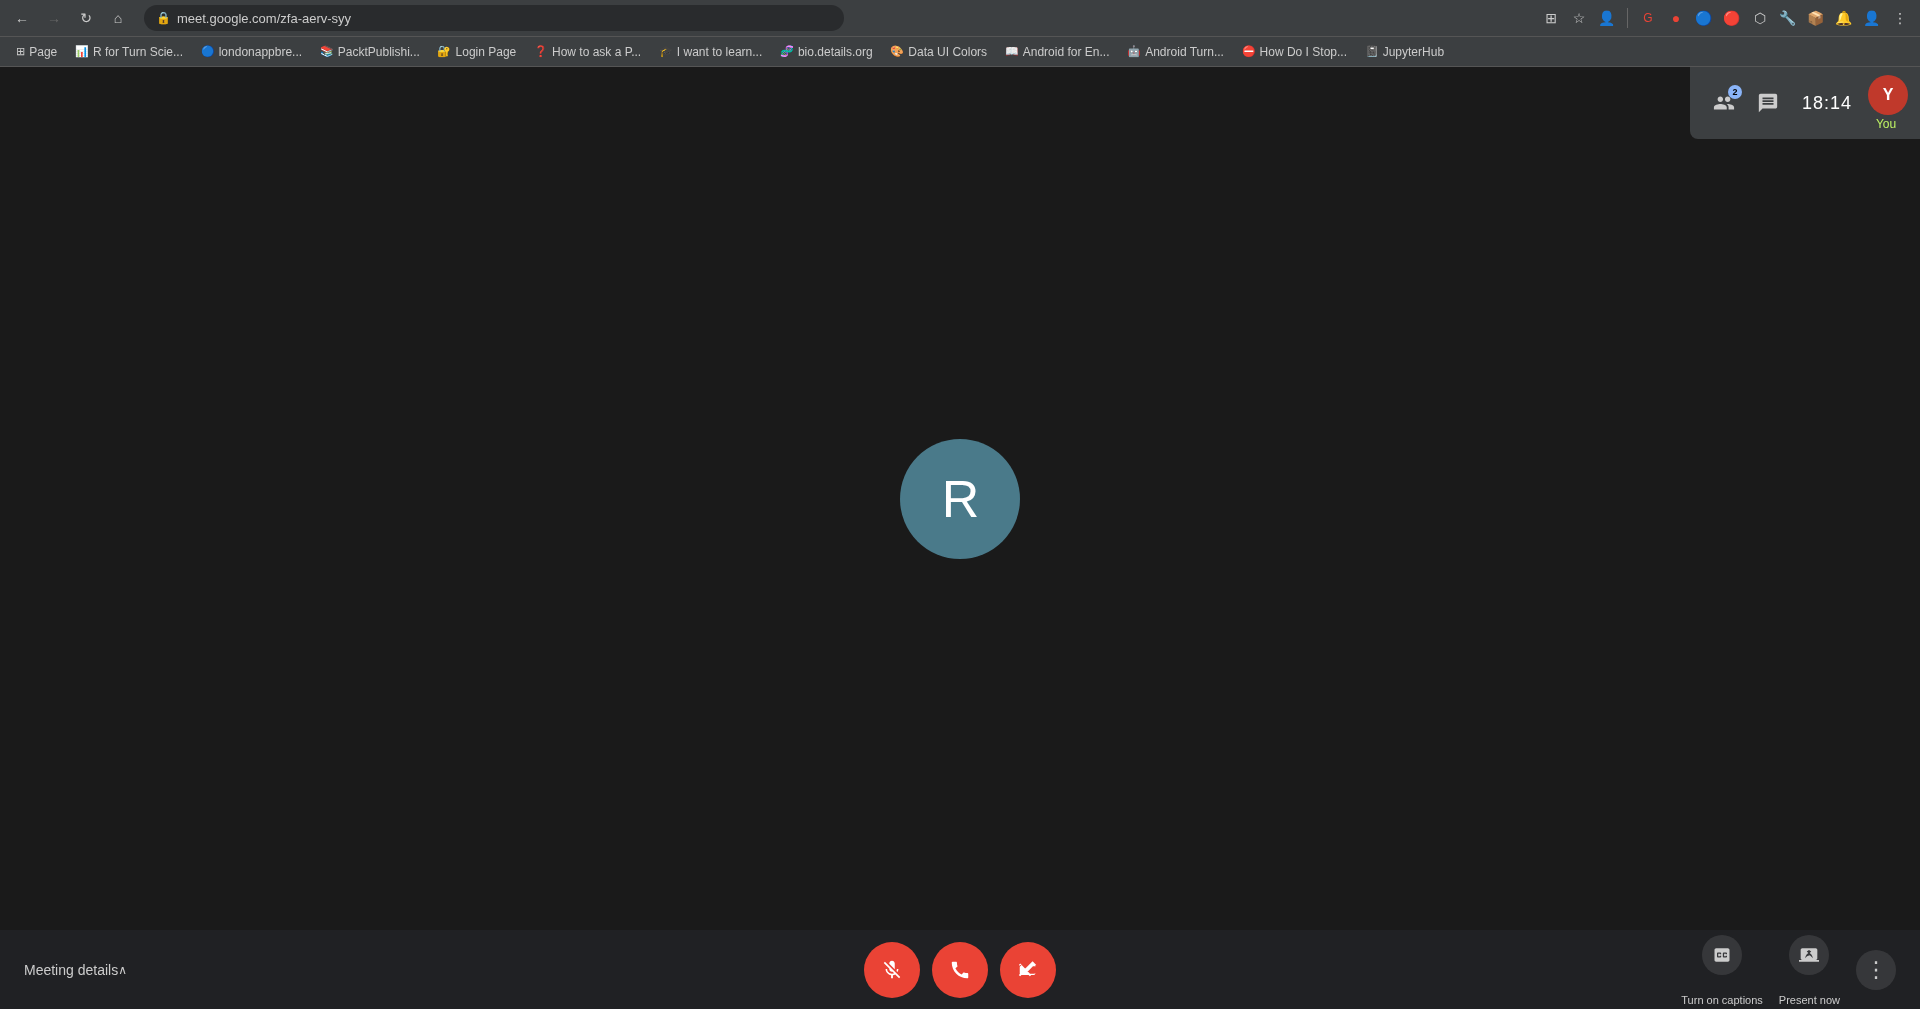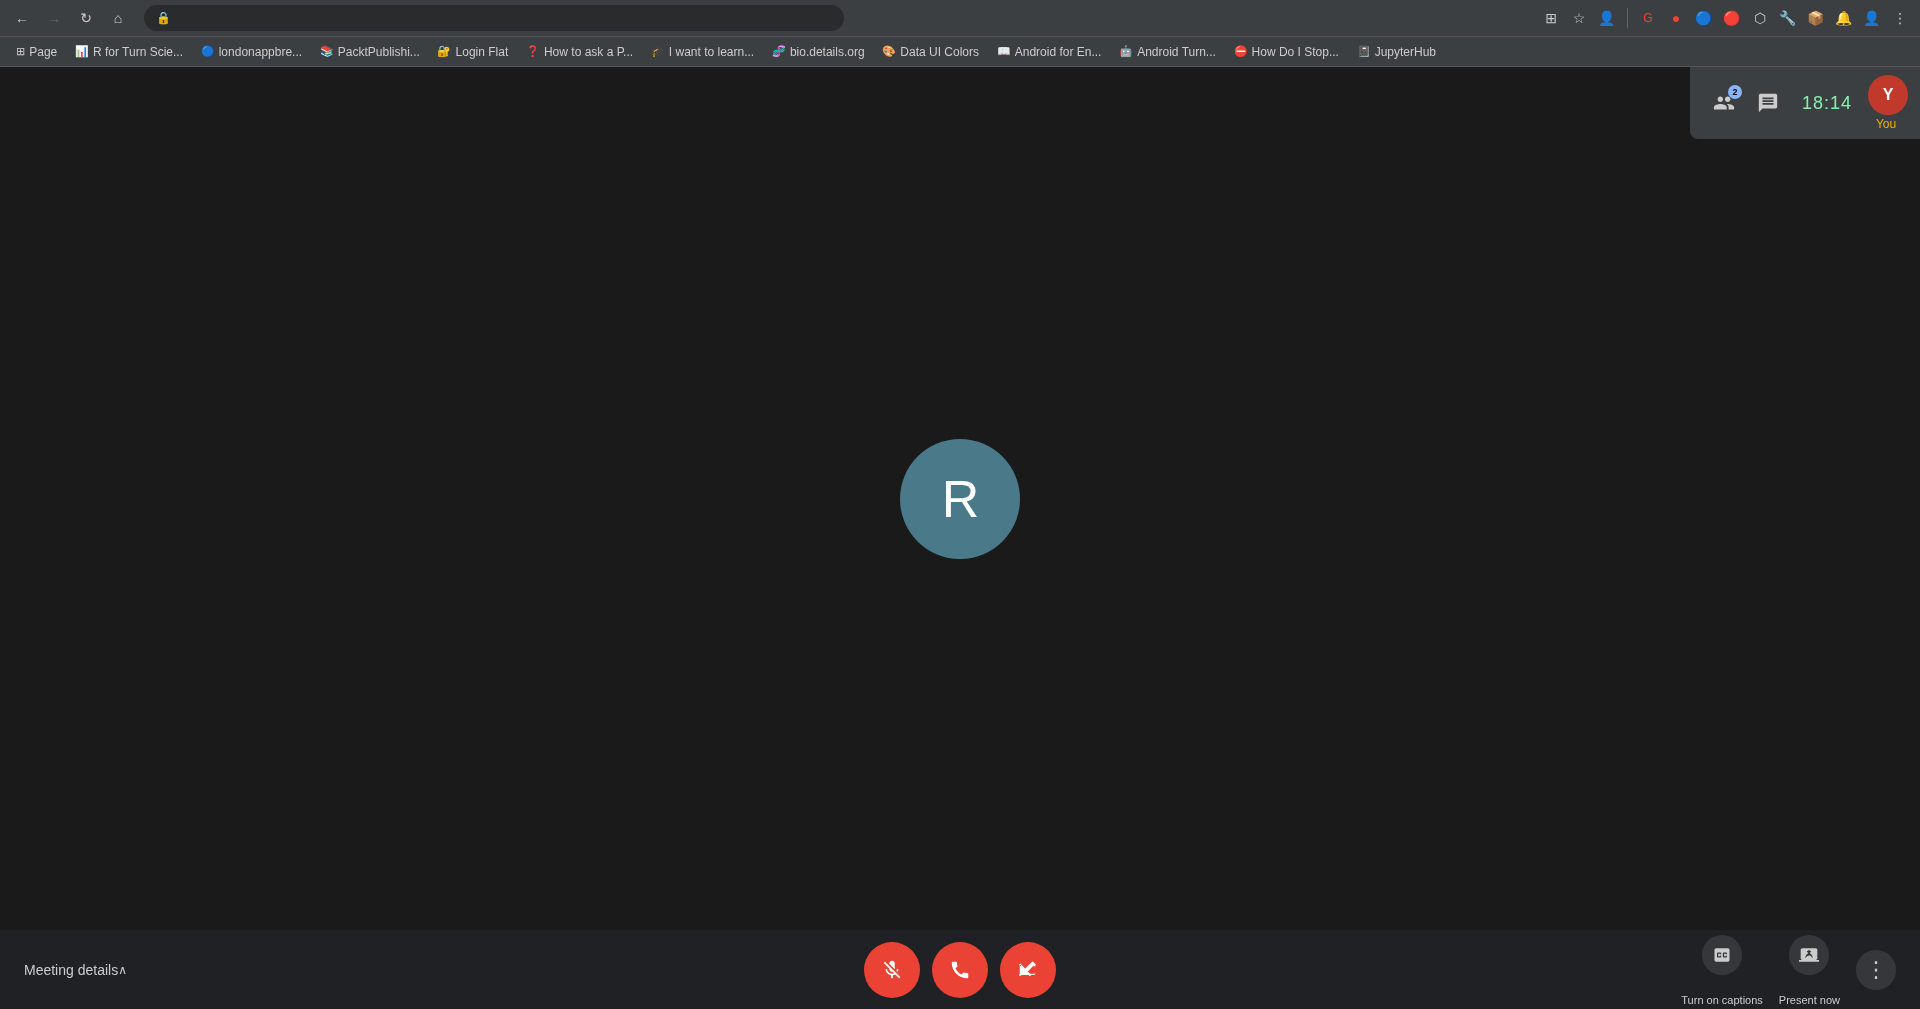--- a/index.html
+++ b/index.html
@@ -138,39 +138,39 @@
       background: #8ab4f8;
       color: #000;
       font-size: 9px;
       font-weight: bold;
       border-radius: 50%;
       width: 14px; height: 14px;
       display: flex; align-items: center; justify-content: center;
     }
 
     .timer {
-      color: #86efac;
+      color: #ffffff;
       font-size: 18px;
       font-weight: 400;
       padding: 0 12px;
       letter-spacing: 1px;
     }
 
     .user-avatar-small {
       width: 40px; height: 40px;
       background: #c0392b;
       border-radius: 50%;
       display: flex; align-items: center; justify-content: center;
       color: #fff; font-size: 16px; font-weight: bold;
       cursor: pointer;
       margin-left: 4px;
     }
 
     .user-label {
-      color: #eab308;
+      color: #bef264;
       font-size: 12px;
       text-align: right;
       margin-top: 2px;
     }
 
     .user-area {
       display: flex;
       flex-direction: column;
       align-items: center;
     }
@@ -284,20 +284,21 @@
 <div class="browser-chrome">
 
   <div class="browser-toolbar">
     <button class="nav-btn">←</button>
     <button class="nav-btn disabled">→</button>
     <button class="nav-btn">↻</button>
     <button class="nav-btn">⌂</button>
 
     <div class="address-bar">
       <span class="lock-icon">🔒</span>
+      <span class="url-text">meet.google.com/zfa-aerv-syy</span>
     </div>
 
     <div class="toolbar-icons">
       <button class="toolbar-icon-btn">⊞</button>
       <button class="toolbar-icon-btn">☆</button>
       <button class="toolbar-icon-btn">👤</button>
       <div class="toolbar-divider"></div>
       <button class="toolbar-icon-btn" style="font-size:12px; color:#ea4335;">G</button>
       <button class="toolbar-icon-btn" style="color:#ea4335;">●</button>
       <button class="toolbar-icon-btn">🔵</button>
@@ -323,21 +324,21 @@
     <div class="bookmark-item">
       <span class="bookmark-icon">🔵</span>
       <span>londonappbre...</span>
     </div>
     <div class="bookmark-item">
       <span class="bookmark-icon">📚</span>
       <span>PacktPublishi...</span>
     </div>
     <div class="bookmark-item">
       <span class="bookmark-icon">🔐</span>
-      <span>Login Flat</span>
+      <span>Login Page</span>
     </div>
     <div class="bookmark-item">
       <span class="bookmark-icon">❓</span>
       <span>How to ask a P...</span>
     </div>
     <div class="bookmark-item">
       <span class="bookmark-icon">🎓</span>
       <span>I want to learn...</span>
     </div>
     <div class="bookmark-item">

